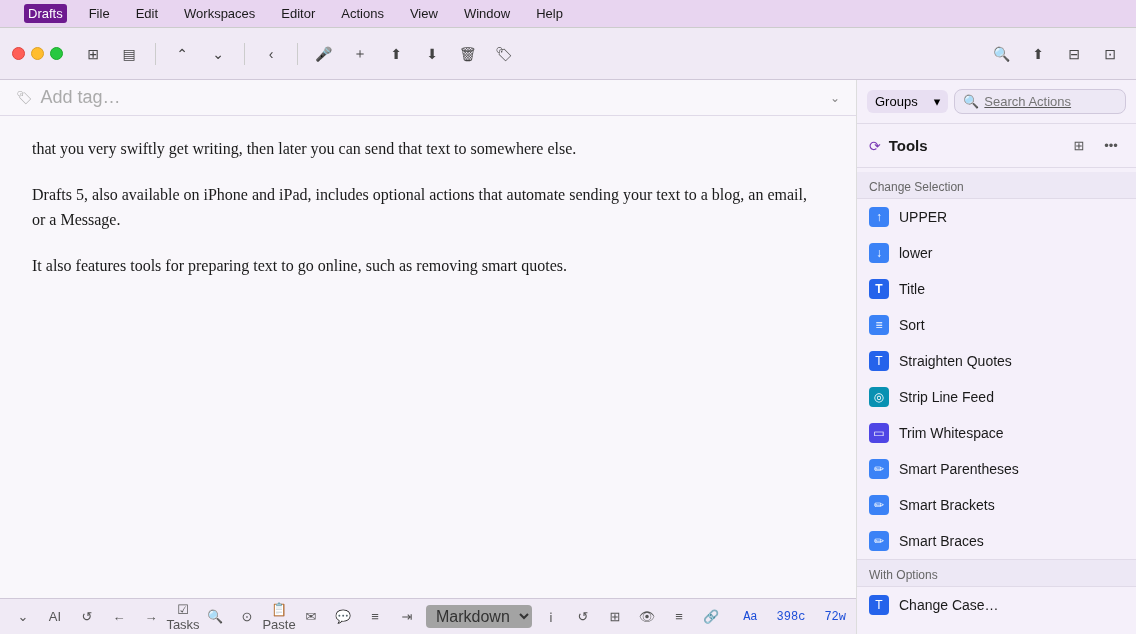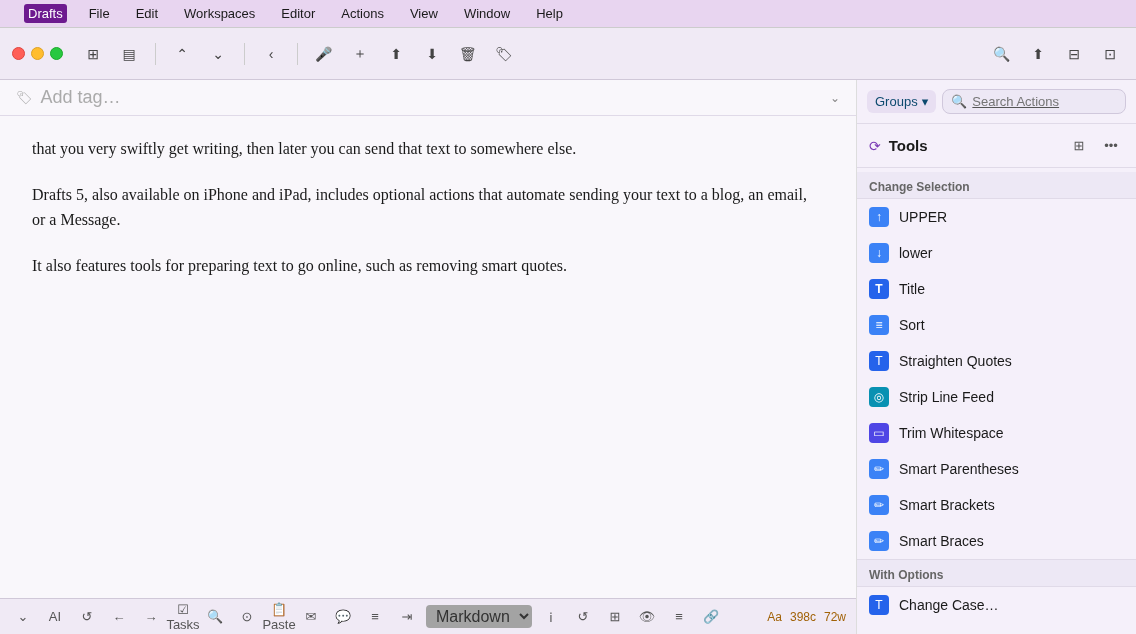--- a/index.html
+++ b/index.html
@@ -161,23 +161,24 @@
       background: #a3a3a3;
       border: none;
       border-radius: 4px;
       padding: 2px 6px;
       font-size: 16px;
       color: #333;
       cursor: pointer;
     }
     .bottom-bar-right {
       font-size: 12px;
-      color: #a16207;
-      display: flex;
-      gap: 8px;
+      color: #1d4ed8;
+      display: flex;
+      gap: 19px;
+      font-family: Liberation Mono, monospace;
     }
 
     
     .sidebar {
       width: 280px;
       background: #f5f0fa;
       border-left: 1px solid #ddd;
       display: flex;
       flex-direction: column;
     }
@@ -189,24 +190,24 @@
       gap: 6px;
       border-bottom: 1px solid #e0dae8;
     }
     .groups-btn {
       background: #e8dff2;
       border: none;
       border-radius: 6px;
       padding: 4px 8px;
       font-size: 13px;
       cursor: pointer;
-      color: #0c4a6e;
-      display: flex;
-      align-items: center;
-      gap: 4px;
+      color: #000000;
+      display: flex;
+      align-items: center;
+      gap: 16px;
     }
     .search-box {
       flex: 1;
       background: #ede8f5;
       border: 1px solid #d0c8dc;
       border-radius: 8px;
       padding: 4px 8px;
       font-size: 13px;
       display: flex;
       align-items: center;
@@ -260,21 +261,21 @@
     }
 
     .actions-list {
       flex: 1;
       overflow-y: auto;
       padding: 4px 0;
     }
     .section-header {
       padding: 8px 12px 4px;
       font-size: 12px;
-      font-weight: 700;
+      font-weight: 400;
       color: #666;
       background: #ede8f5;
       border-top: 1px solid #e0dae8;
       border-bottom: 1px solid #e0dae8;
     }
     .section-header:first-child {
       border-top: none;
     }
     .action-item {
       display: flex;

